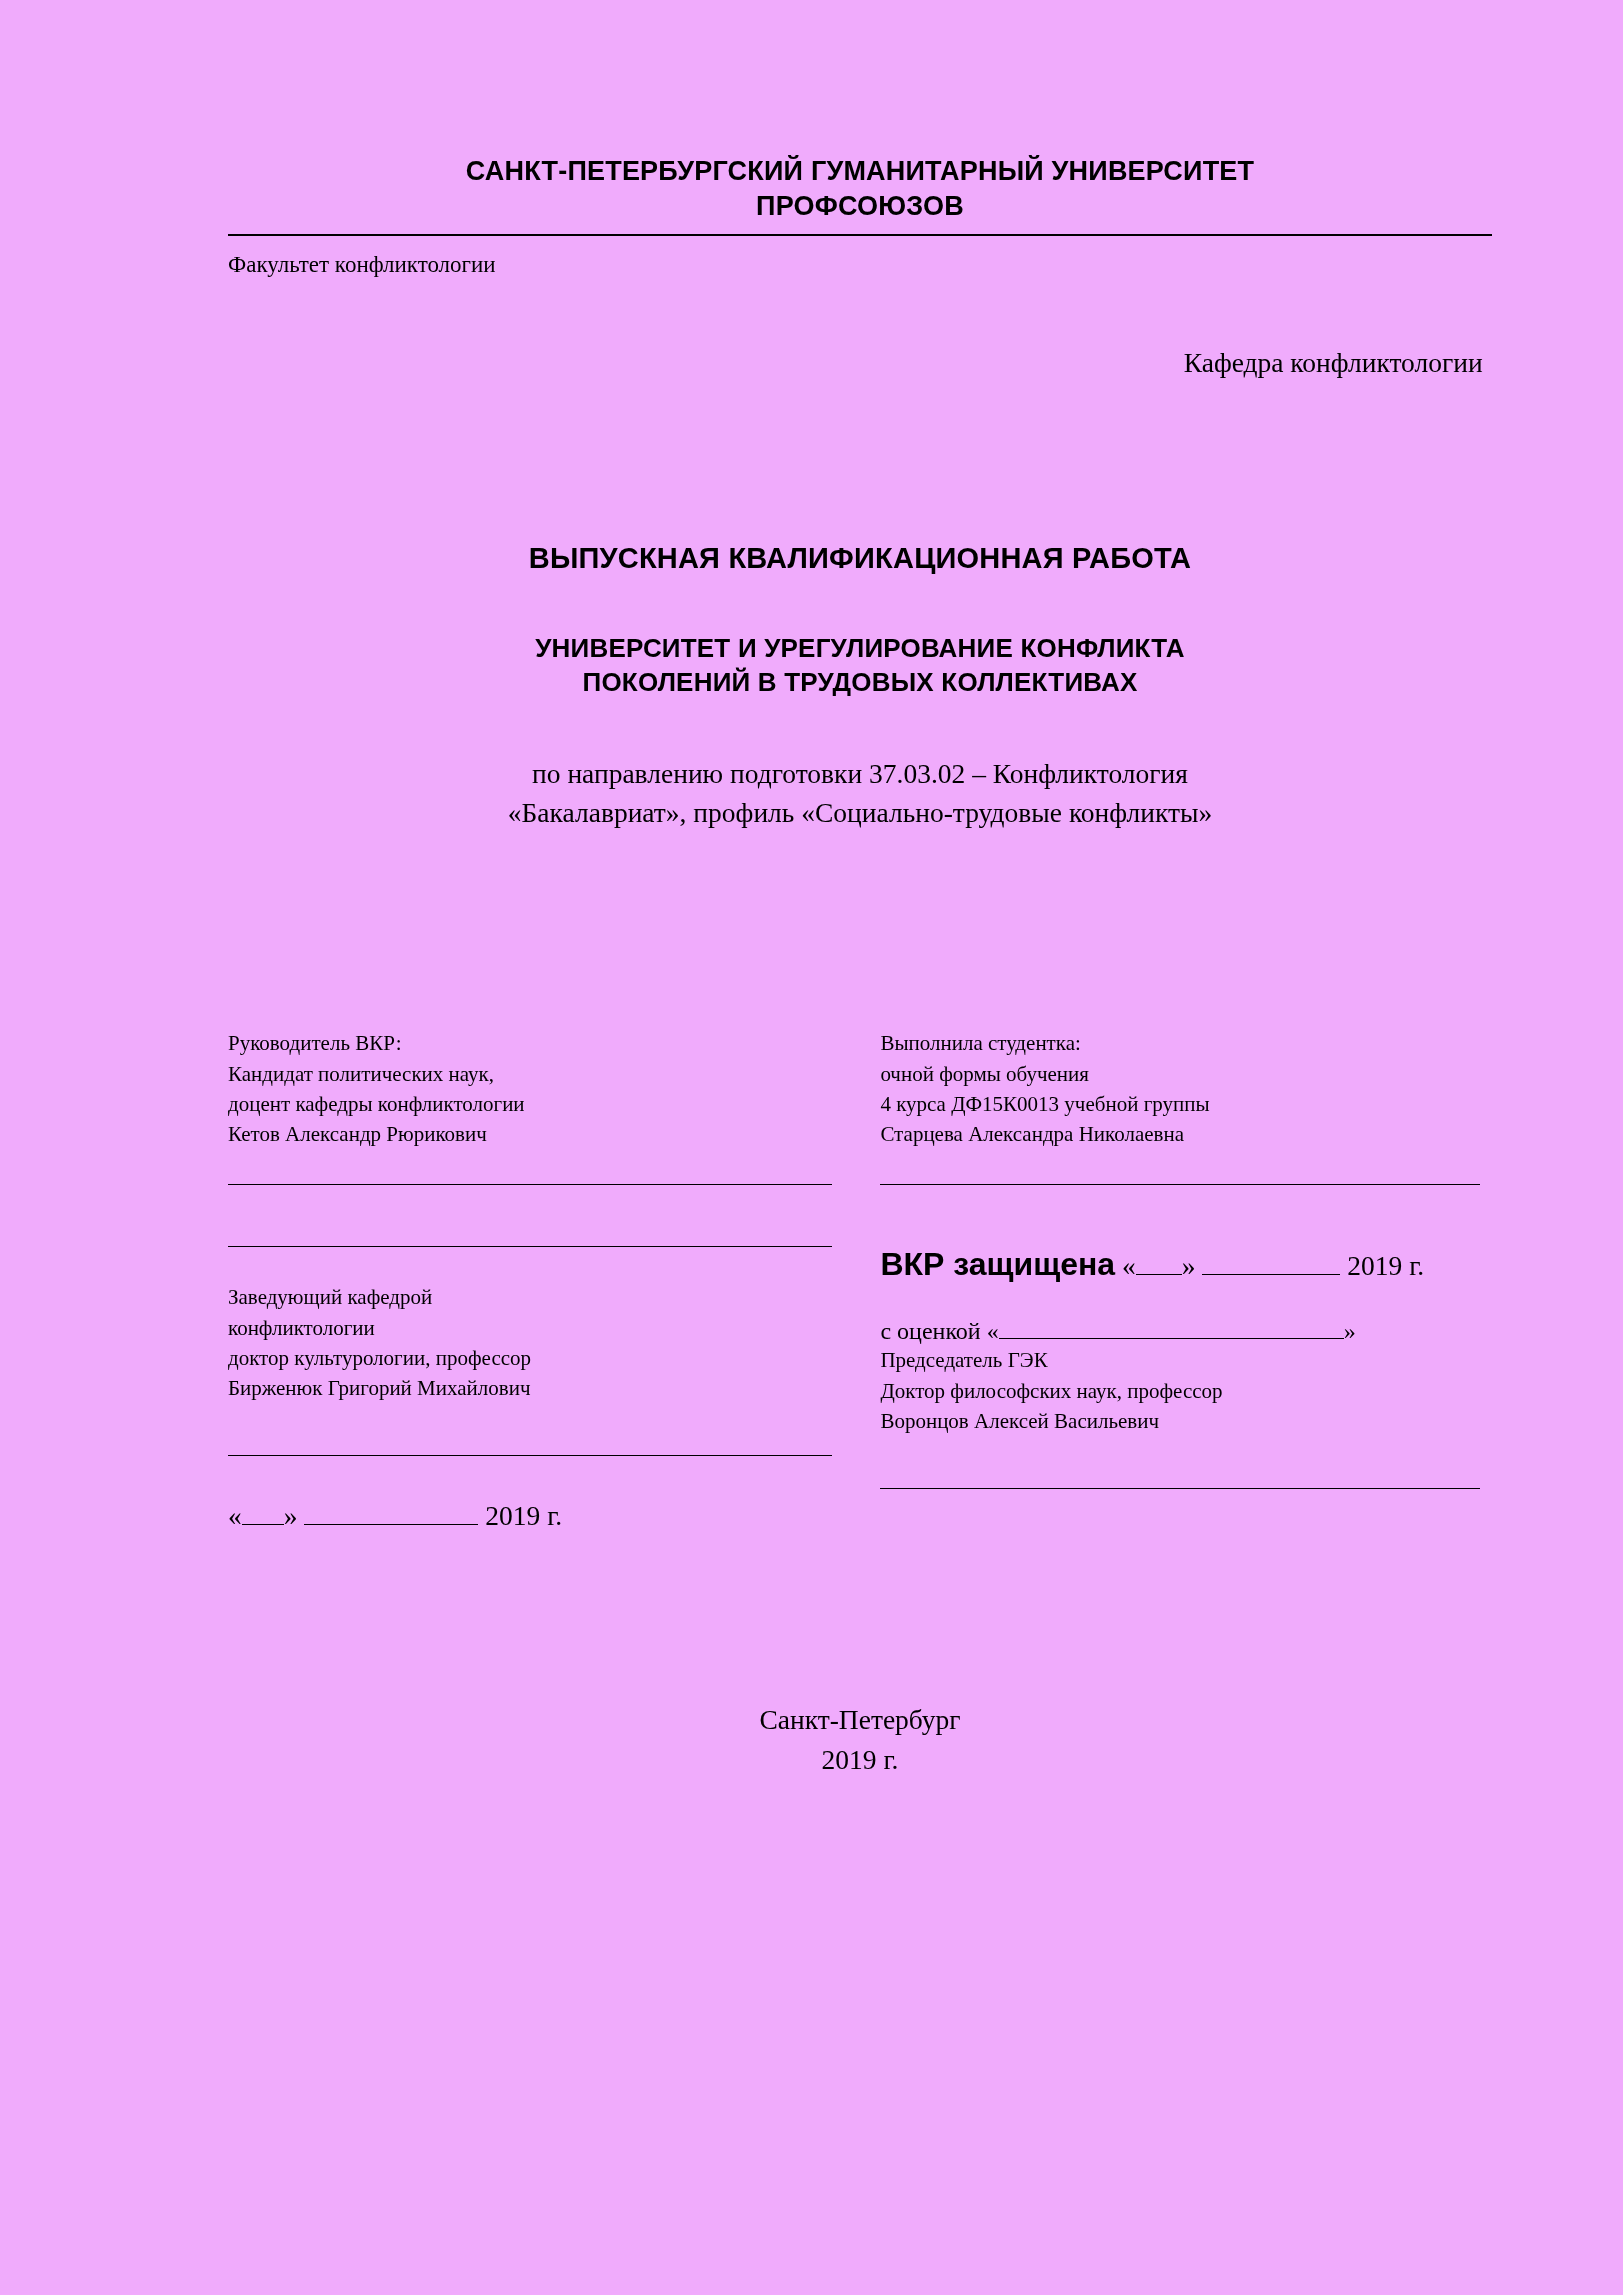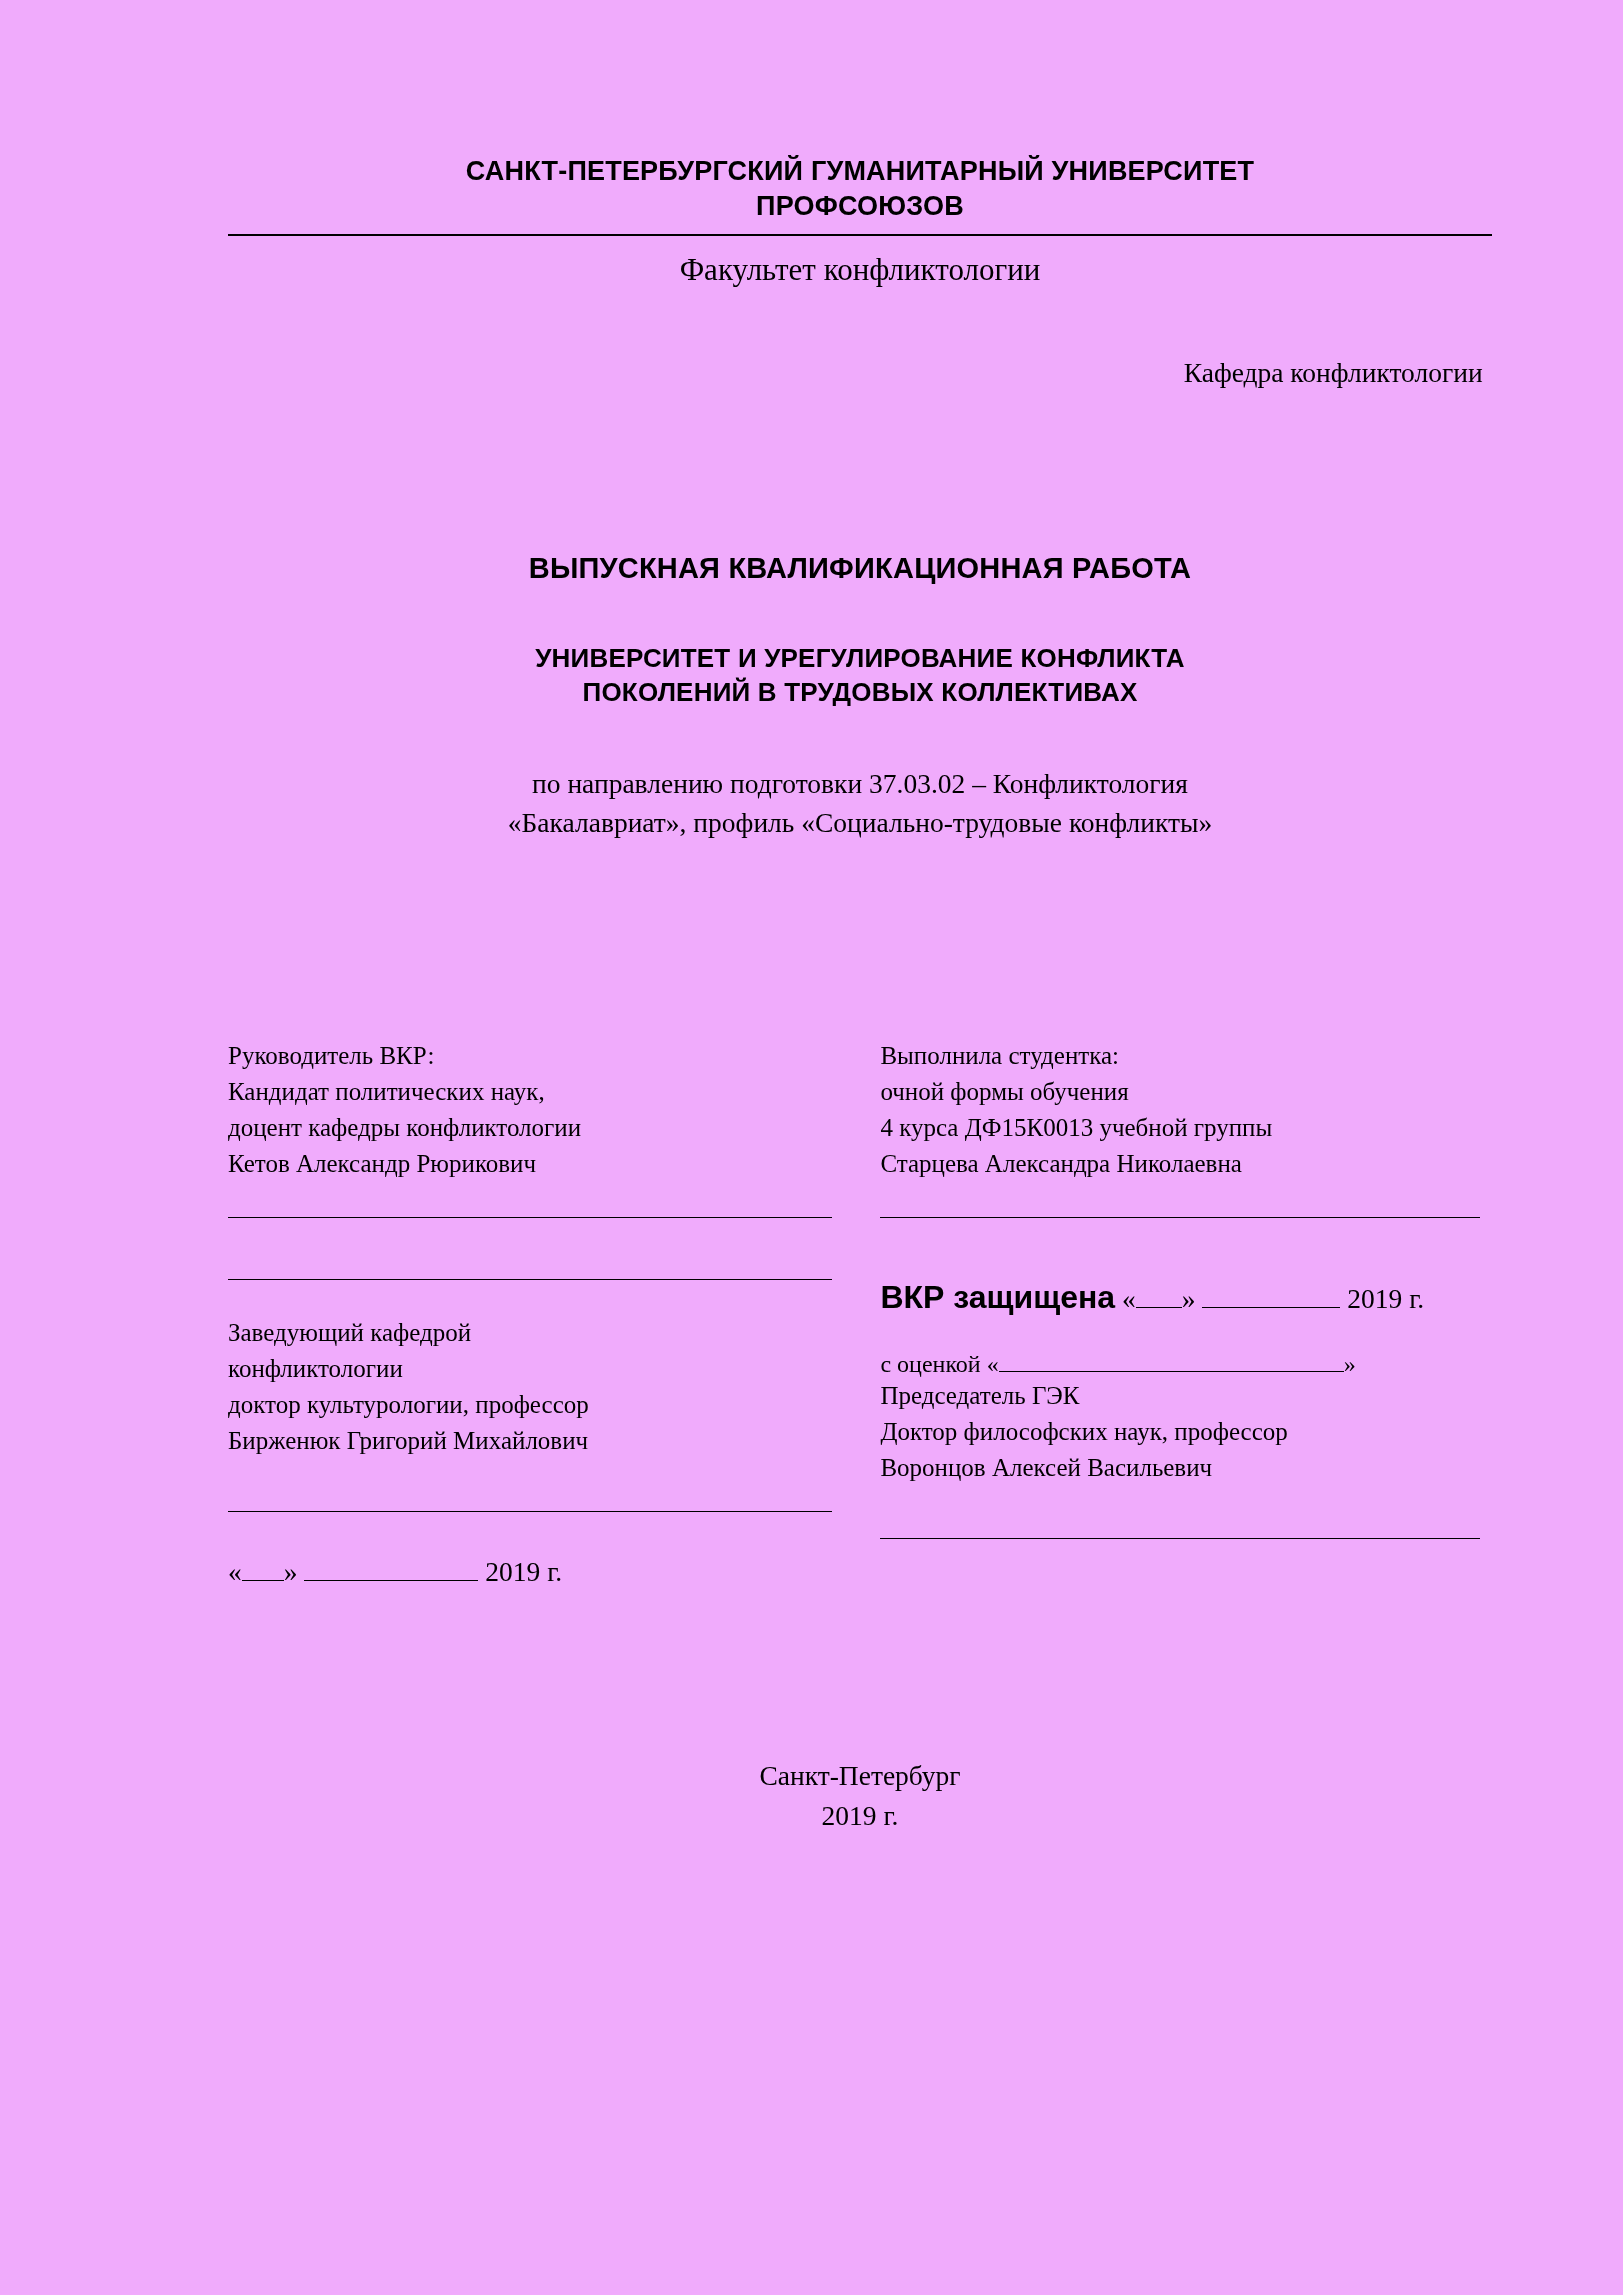--- a/index.html
+++ b/index.html
@@ -37,22 +37,21 @@
     letter-spacing: 0.2px;
     line-height: 1.28;
   }
   .rule {
     border-top: 2.4px solid #000;
     margin-top: 11px;
     margin-bottom: 0;
     width: 100%;
   }
   .faculty {
-    text-align: center;
-    font-size: 31px;
+    font-size: 23px;
     margin-top: 15.7px;
   }
   .department {
     text-align: right;
     font-size: 27.5px;
     margin-top: 69px;
     padding-right: 9.4px;
   }
   .work-type {
     text-align: center;
@@ -87,21 +86,21 @@
     width: 50%;
     box-sizing: border-box;
     padding-right: 15.7px;
   }
   .col-right {
     width: 50%;
     box-sizing: border-box;
     padding-left: 20.4px;
   }
   .ln {
-    font-size: 25px;
+    font-size: 21px;
     line-height: 1.44;
     white-space: nowrap;
   }
   .sig-line {
     border-bottom: 1.6px solid #000;
     height: 0;
     margin-top: 35px;
     width: 98%;
   }
   .sig-line.second {

